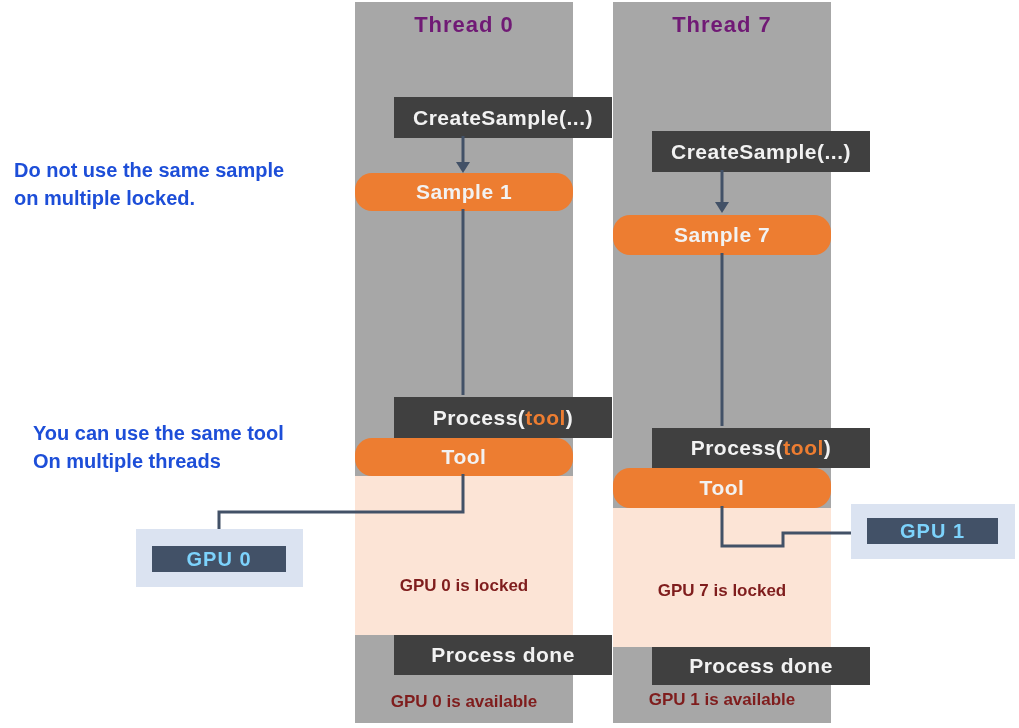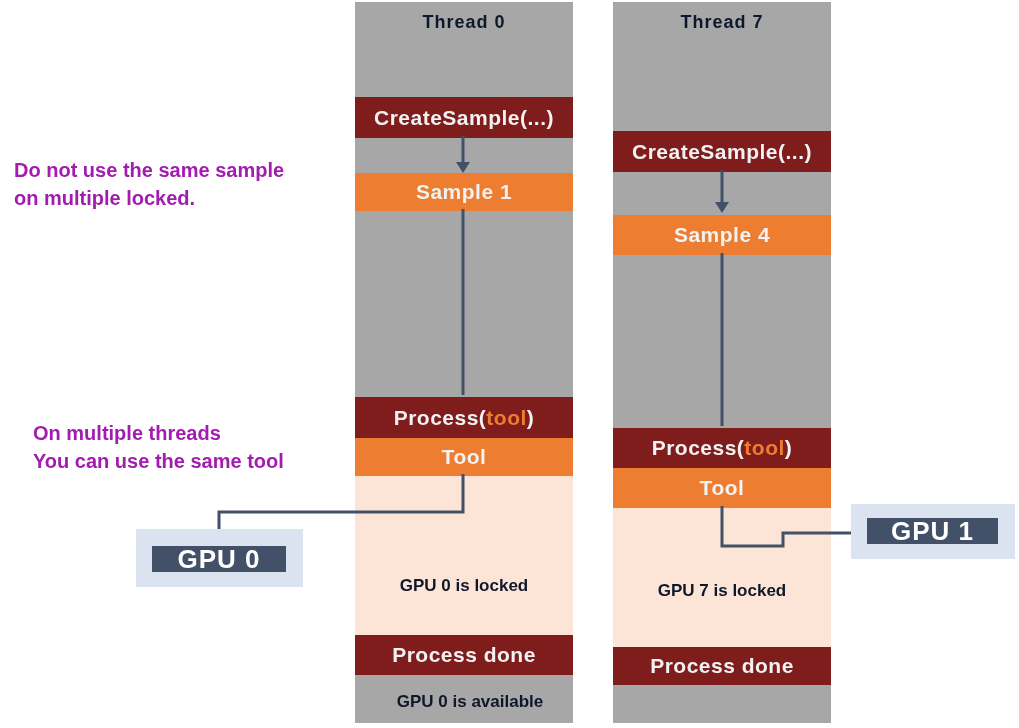--- a/index.html
+++ b/index.html
@@ -10,46 +10,46 @@
     font-family:"Liberation Sans", sans-serif;
     font-weight:700;
     overflow:hidden;
   }
   .col{
     position:absolute;top:2px;width:218px;height:721px;
     background:#a7a7a7;
   }
   .col-title{
     position:absolute;top:10px;left:0;width:100%;
-    text-align:center;color:#0f172a;font-size:18px;letter-spacing:1px;
+    text-align:center;color:#701a75;font-size:22px;letter-spacing:1px;
   }
   .bar{
     position:absolute;left:0;width:100%;
     display:flex;align-items:center;justify-content:center;
     color:#f2f2f2;font-size:21px;letter-spacing:0.5px;
     box-sizing:border-box;
   }
-  .navy{background:#7f1d1d;}
-  .orange{background:#ed7d31;}
+  .navy{background:#404040;margin-left:39px;}
+  .orange{background:#ed7d31;border-radius:17px;}
   .peach{position:absolute;left:0;width:100%;background:#fce4d6;}
   .black-note{
     position:absolute;left:0;width:100%;text-align:center;
-    color:#0f172a;font-size:17px;
+    color:#7f1d1d;font-size:17px;
   }
   .side-note{
-    position:absolute;color:#a21caf;font-size:20px;line-height:28px;
+    position:absolute;color:#1d4ed8;font-size:20px;line-height:28px;
   }
   .tool-word{color:#ed7d31;}
   .gpu-outer{
     position:absolute;background:#dbe3f1;
   }
   .gpu-inner{
     position:absolute;background:#425167;
     display:flex;align-items:center;justify-content:center;
-    color:#ffffff;font-size:26px;letter-spacing:1px;
+    color:#7dd3fc;font-size:20px;letter-spacing:1px;
   }
   svg.connectors{
     position:absolute;left:0;top:0;width:1019px;height:728px;
     pointer-events:none;
   }
 </style>
 </head>
 <body>
 
 <div id="canvas">
@@ -66,42 +66,43 @@
       <span><span>Process(</span><span class="tool-word">tool</span><span>)</span></span>
     </div>
     <div class="bar orange" style="top:436px;height:38px;">
       <span>Tool</span>
     </div>
     <div class="peach" style="top:474px;height:159px;"></div>
     <div class="black-note" style="top:574px;">GPU 0 is locked</div>
     <div class="bar navy" style="top:633px;height:40px;">
       <span>Process done</span>
     </div>
-    <div class="black-note" style="top:690px;padding-left:6px;">GPU 0 is available</div>
+    <div class="black-note" style="top:690px;">GPU 0 is available</div>
   </div>
 
   <div class="col" style="left:613px;">
     <div class="col-title">Thread 7</div>
     <div class="bar navy" style="top:129px;height:41px;">
       <span>CreateSample(...)</span>
     </div>
     <div class="bar orange" style="top:213px;height:40px;">
-      <span>Sample 4</span>
+      <span>Sample 7</span>
     </div>
     <div class="bar navy" style="top:426px;height:40px;">
       <span><span>Process(</span><span class="tool-word">tool</span><span>)</span></span>
     </div>
     <div class="bar orange" style="top:466px;height:40px;">
       <span>Tool</span>
     </div>
     <div class="peach" style="top:506px;height:139px;"></div>
     <div class="black-note" style="top:579px;">GPU 7 is locked</div>
     <div class="bar navy" style="top:645px;height:38px;">
       <span>Process done</span>
     </div>
+    <div class="black-note" style="top:688px;">GPU 1 is available</div>
   </div>
 
   <svg class="connectors" viewBox="0 0 1019 728" xmlns="http://www.w3.org/2000/svg">
     <g stroke="#425167" stroke-width="3" fill="none">
 
       <g>
         <path d="M463,136 L463,163"></path>
         <polygon points="456,162 470,162 463,173" fill="#425167" stroke="none"></polygon>
       </g>
 
@@ -130,17 +131,17 @@
     <div class="gpu-inner" style="left:16px;top:14px;width:131px;height:26px;">
       <span>GPU 1</span>
     </div>
   </div>
 
   <div class="side-note" style="left:14px;top:156px;">
     <div>Do not use the same sample</div>
     <div>on multiple locked.</div>
   </div>
   <div class="side-note" style="left:33px;top:419px;">
+    <div>You can use the same tool</div>
     <div>On multiple threads</div>
-    <div>You can use the same tool</div>
   </div>
 
 </div>
 
 </body></html>

